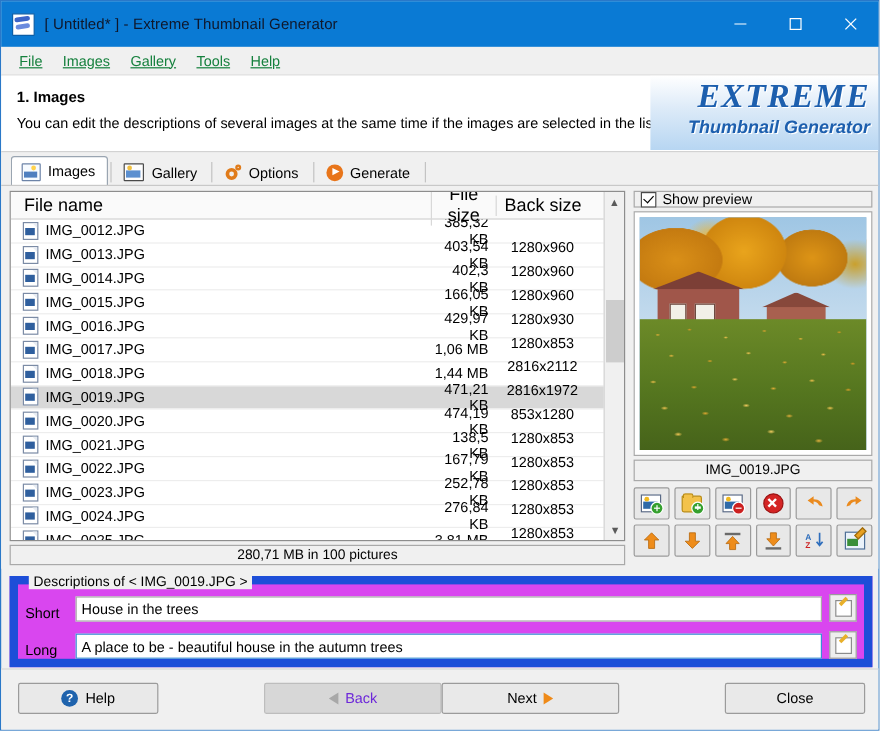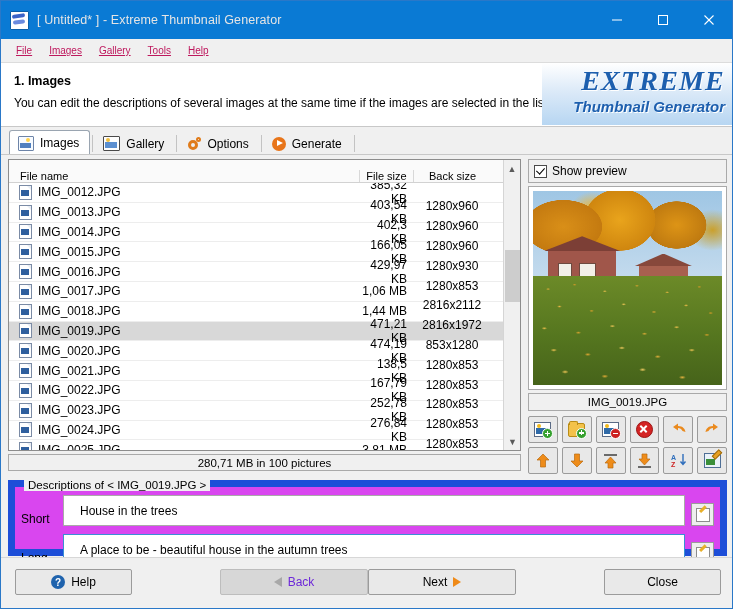--- a/index.html
+++ b/index.html
@@ -26,36 +26,36 @@
   }
   .app-icon:before{
     content:"";position:absolute;left:1px;top:2px;width:13px;height:4px;
     background:#3c64c8;border-radius:3px;transform:rotate(-8deg);
   }
   .app-icon:after{
     content:"";position:absolute;left:2px;top:8px;width:12px;height:4px;
     background:#6a8ade;border-radius:3px;transform:rotate(-8deg);
   }
   .title-text{
-    color:#e5e5e5;font-size:12.5px;letter-spacing:.1px;white-space:nowrap;
+    color:#0f172a;font-size:12.5px;letter-spacing:.1px;white-space:nowrap;
   }
   .win-btns{position:absolute;right:0;top:0;height:38px;display:flex;}
   .win-btn{
     width:46px;height:38px;display:flex;align-items:center;justify-content:center;
     color:#fff;font-size:14px;line-height:1;
   }
   .win-btn svg{display:block;}
 
   
   .menubar{
     height:23px;background:#f0f0f0;display:flex;align-items:center;
     padding-left:7px;border-bottom:1px solid #dcdcdc;
   }
   .menu-item{
-    padding:3px 9px 3px 8px;font-size:10px;color:#be185d;white-space:nowrap;
+    padding:3px 9px 3px 8px;font-size:12px;color:#15803d;white-space:nowrap;
   }
   .menu-item u{text-decoration:underline;}
 
   
   .header{
     position:relative;height:63px;background:#ffffff;
     border-bottom:1px solid #c8c8c8;overflow:hidden;
   }
   .header-title{
     position:absolute;left:13px;top:11px;font-size:12.5px;font-weight:bold;color:#000;
@@ -130,21 +130,21 @@
 
   
   .body-area{position:relative;height:319px;background:#f0f0f0;}
 
   .listpanel{
     position:absolute;left:7px;top:4px;width:513px;height:292px;
     background:#fff;border:1px solid #8d8d8d;box-sizing:border-box;overflow:hidden;
   }
   .lheader{
     display:flex;height:23px;background:#fafafa;border-bottom:1px solid #d2d2d2;
-    font-size:11px;align-items:flex-end;box-sizing:border-box;
+    font-size:15px;align-items:center;box-sizing:border-box;
   }
   .lh-name{flex:0 0 350px;padding-left:11px;box-sizing:border-box;}
   .lh-fsize{flex:0 0 54px;text-align:center;border-left:1px solid #d8d8d8;box-sizing:border-box;}
   .lh-isize{flex:0 0 78px;text-align:center;border-left:1px solid #d8d8d8;box-sizing:border-box;}
   .lh-pad{flex:1 1 auto;border-left:1px solid #d8d8d8;}
   .rows{position:relative;height:268px;overflow:hidden;}
   .row{
     display:flex;height:19.8px;align-items:center;font-size:12px;
     border-bottom:1px solid #ededed;box-sizing:border-box;
   }
@@ -168,21 +168,21 @@
 
   .status{
     position:absolute;left:7px;top:299px;width:513px;height:17px;
     background:#f0f0f0;border:1px solid #a9a9a9;box-sizing:border-box;
     display:flex;align-items:center;justify-content:center;font-size:11.5px;
   }
 
   
   .previewpanel{position:absolute;left:527px;top:4px;width:199px;height:312px;}
   .showprev{
-    height:24px;background:#f0f0f0;border:1px solid #a9a9a9;box-sizing:border-box;
+    height:14px;background:#f0f0f0;border:1px solid #a9a9a9;box-sizing:border-box;
     display:flex;align-items:center;padding-left:5px;gap:5px;font-size:12px;
   }
   .cb{
     width:11px;height:11px;background:#fff;border:1px solid #4a4a4a;position:relative;flex:0 0 auto;
   }
   .cb:after{
     content:"";position:absolute;left:3px;top:0px;width:4px;height:7px;
     border:solid #000;border-width:0 1.6px 1.6px 0;transform:rotate(42deg);
   }
   .thumbbox{
@@ -289,22 +289,22 @@
   .descpanel{
     position:absolute;left:7px;top:479px;width:719px;height:76px;
     border:7px solid #1d4ed8;box-sizing:border-box;background:#d946ef;
   }
   .desc-legend{
     position:absolute;left:9px;top:-8px;background:#f0f0f0;padding:0 4px;font-size:11.5px;
   }
   .desc-row{display:flex;align-items:flex-end;gap:6px;padding:0 6px;margin-top:8px;}
   .desc-lab{width:36px;text-align:left;font-size:12px;}
   .desc-in{
-    flex:1 1 auto;height:31px;background:#fff;box-sizing:border-box;
-    display:flex;align-items:center;padding-left:16px;font-size:12px;
+    flex:1 1 auto;height:21px;background:#fff;box-sizing:border-box;
+    display:flex;align-items:center;padding-left:4px;font-size:12px;
     border:1px solid #a9a9a9;
   }
   .desc-in.focus{border:1px solid #3a8fd4;}
   .desc-btn{
     width:21px;height:21px;background:#eeeeee;border:1px solid #9b9b9b;
     display:flex;align-items:center;justify-content:center;flex:0 0 auto;position:relative;
   }
   .pencil{width:12px;height:12px;position:relative;background:#fff;border:1px solid #8c8c8c;}
   .pencil:after{
     content:"";position:absolute;left:2px;top:2px;width:8px;height:2.6px;background:#e8b02a;

